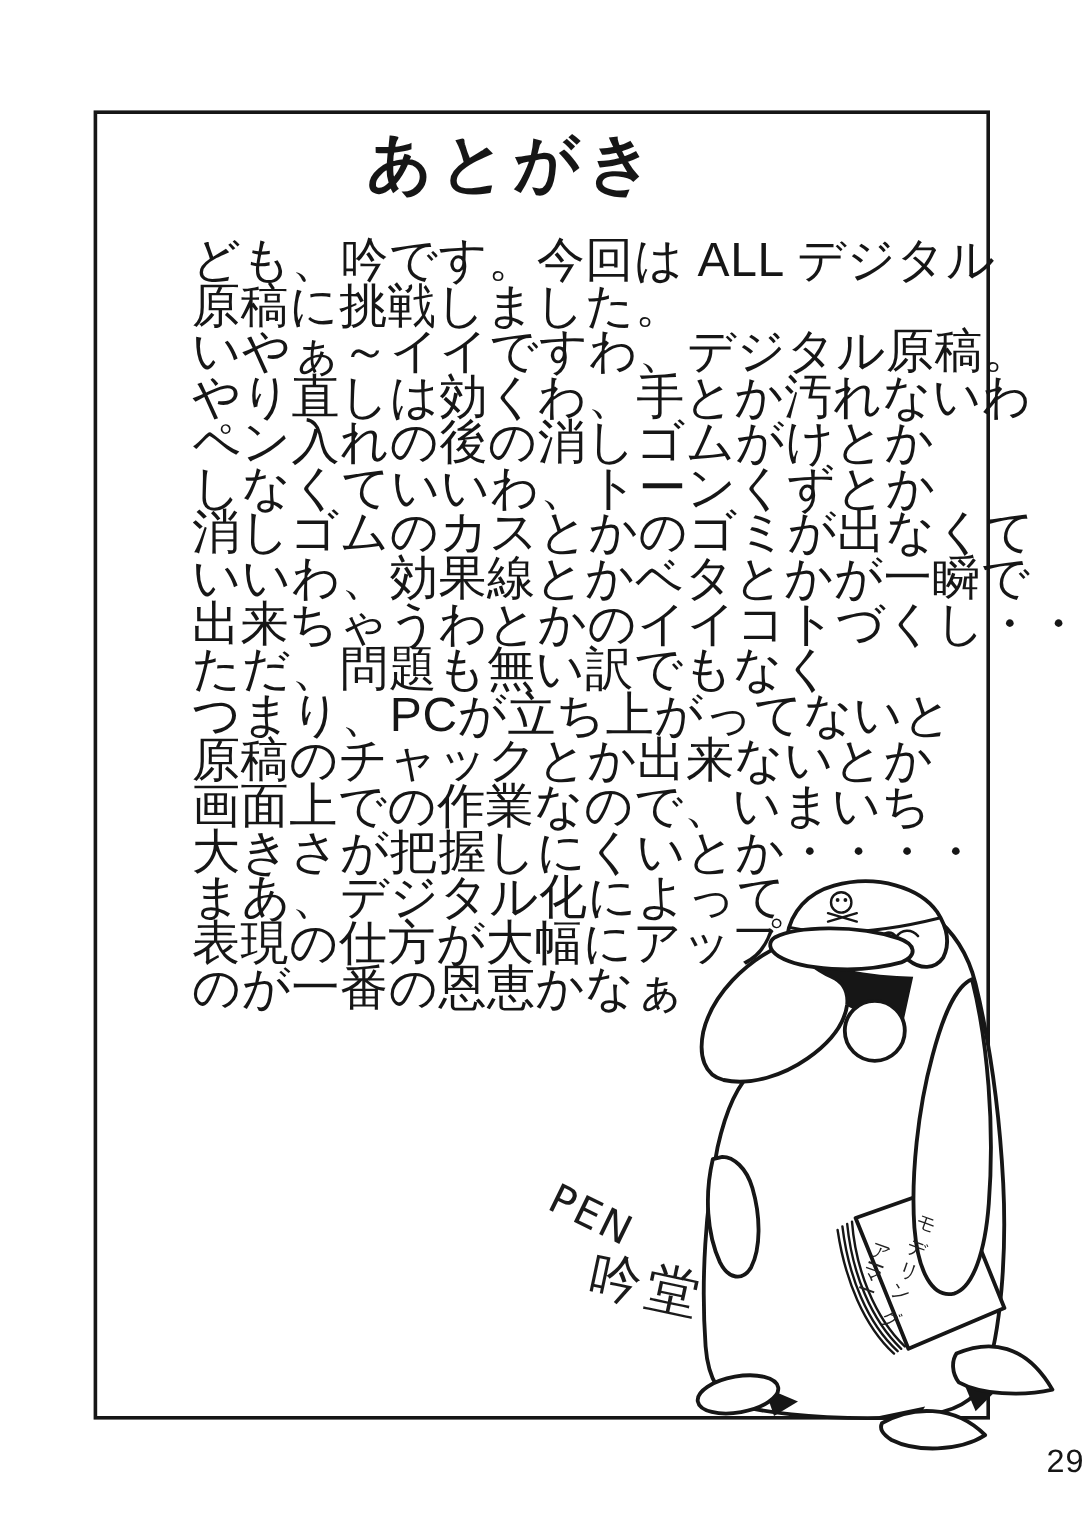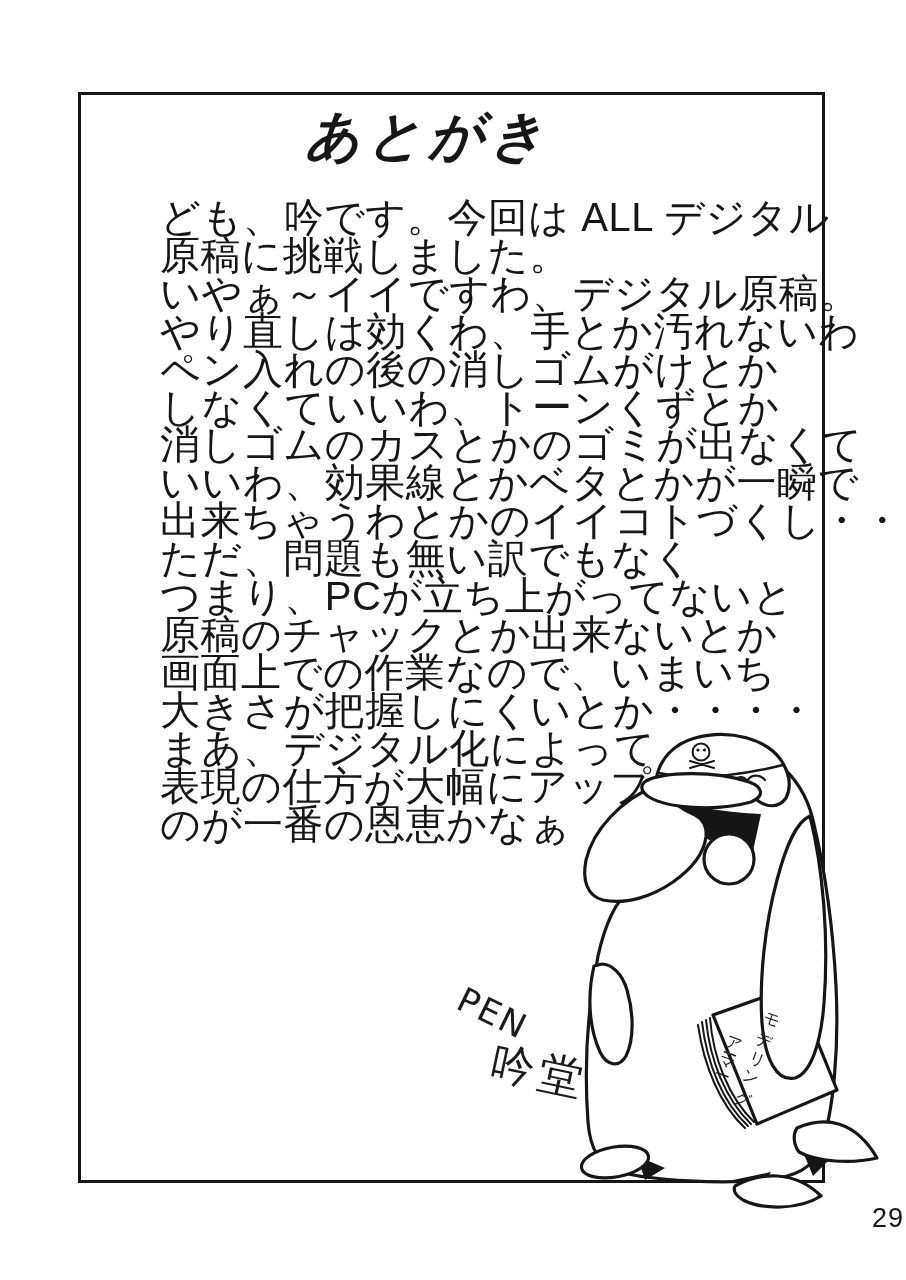--- a/index.html
+++ b/index.html
@@ -6,21 +6,21 @@
   .page{
     position:relative;width:906px;height:1280px;background:#ffffff;
     overflow:hidden;font-family:"Liberation Sans",sans-serif;color:#161616;
   }
   .frame{
     position:absolute;left:78px;top:92px;width:747px;height:1091px;
     border:3px solid #161616;box-sizing:border-box;z-index:1;background:#ffffff;
   }
   .title{
     position:absolute;left:78px;top:100px;width:700px;text-align:center;
-    font-size:54px;font-weight:600;letter-spacing:6px;z-index:2;font-style:italic;
+    font-size:54px;font-weight:600;letter-spacing:6px;z-index:2;
   }
   .para{
     position:absolute;left:160px;font-size:40px;line-height:37.9px;
     white-space:pre;z-index:2;letter-spacing:0.5px;
   }
   .para1{top:199px;}
   .para2{top:886px;}
   .penguin{
     position:absolute;left:563px;top:728px;width:320px;height:500px;z-index:3;
   }

